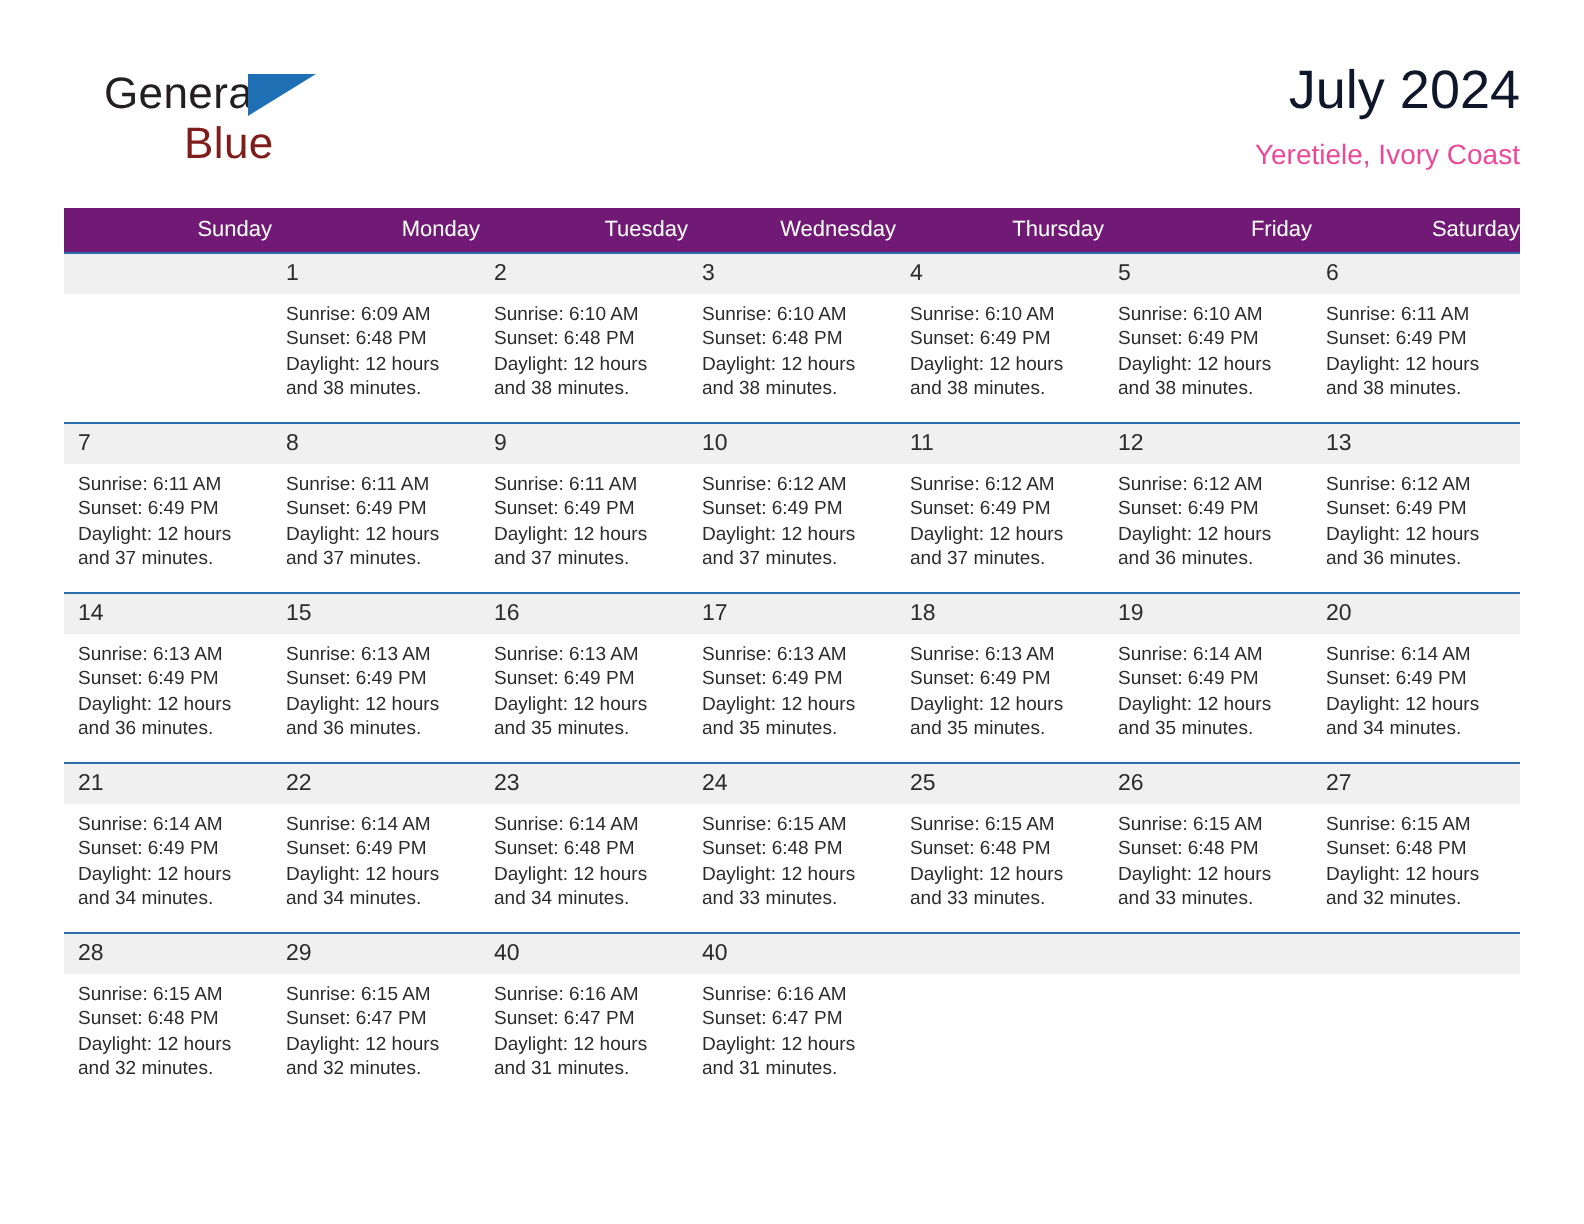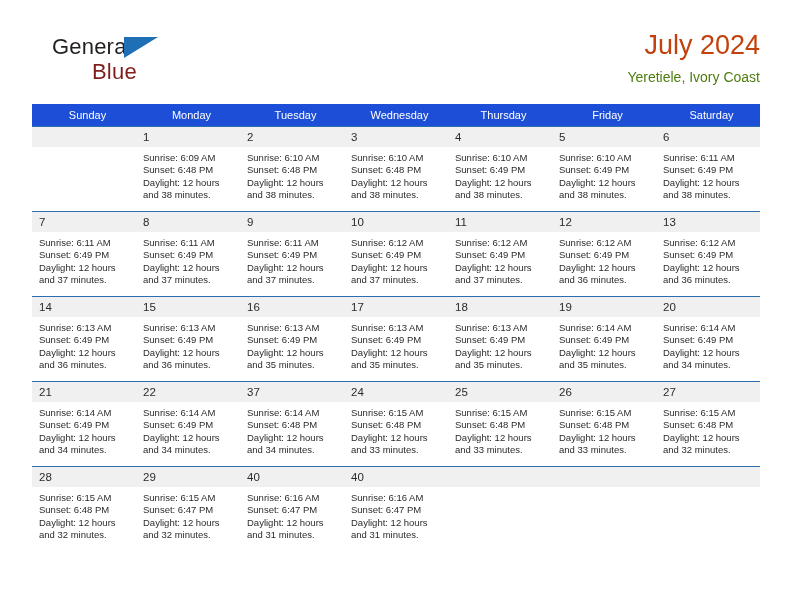--- a/index.html
+++ b/index.html
@@ -67,47 +67,47 @@
   }
 
   .title-block {
     position: absolute;
     right: 0;
     top: 0;
     text-align: right;
   }
   .cal-title {
     font-size: 27px;
-    color: #c2410c;
+    color: #0f172a;
     line-height: 34px;
     white-space: nowrap;
   }
   .cal-subtitle {
     margin-top: 6px;
     font-size: 14px;
-    color: #4d7c0f;
+    color: #ec4899;
     line-height: 18px;
     white-space: nowrap;
   }
 
   
   .calendar {
     position: absolute;
     left: 32px;
     top: 104px;
     width: 728px;
     border-collapse: collapse;
     table-layout: fixed;
   }
   .calendar th {
-    background: #1d4ed8;
+    background: #701a75;
     color: #ffffff;
     font-size: 11px;
     font-weight: normal;
-    text-align: center;
+    text-align: right;
     padding: 5px 0 5px 7px;
     height: 12px;
     border: none;
   }
   .calendar td {
     vertical-align: top;
     padding: 0;
     border: none;
     border-top: 1.5px solid #2a6ead;
     width: 104px;
@@ -373,21 +373,21 @@
           <td>
             <div class="daynum">22</div>
             <div class="cell-body">
               <div class="cell-line">Sunrise: 6:14 AM</div>
               <div class="cell-line">Sunset: 6:49 PM</div>
               <div class="cell-line">Daylight: 12 hours</div>
               <div class="cell-line">and 34 minutes.</div>
             </div>
           </td>
           <td>
-            <div class="daynum">37</div>
+            <div class="daynum">23</div>
             <div class="cell-body">
               <div class="cell-line">Sunrise: 6:14 AM</div>
               <div class="cell-line">Sunset: 6:48 PM</div>
               <div class="cell-line">Daylight: 12 hours</div>
               <div class="cell-line">and 34 minutes.</div>
             </div>
           </td>
           <td>
             <div class="daynum">24</div>
             <div class="cell-body">

